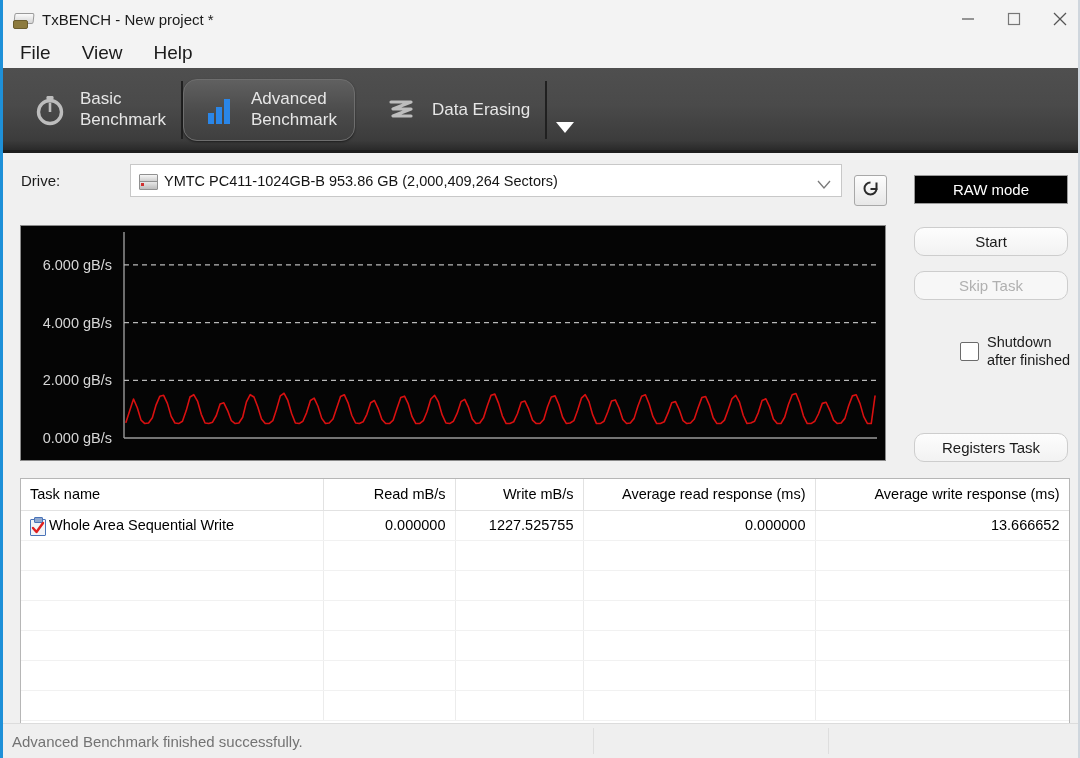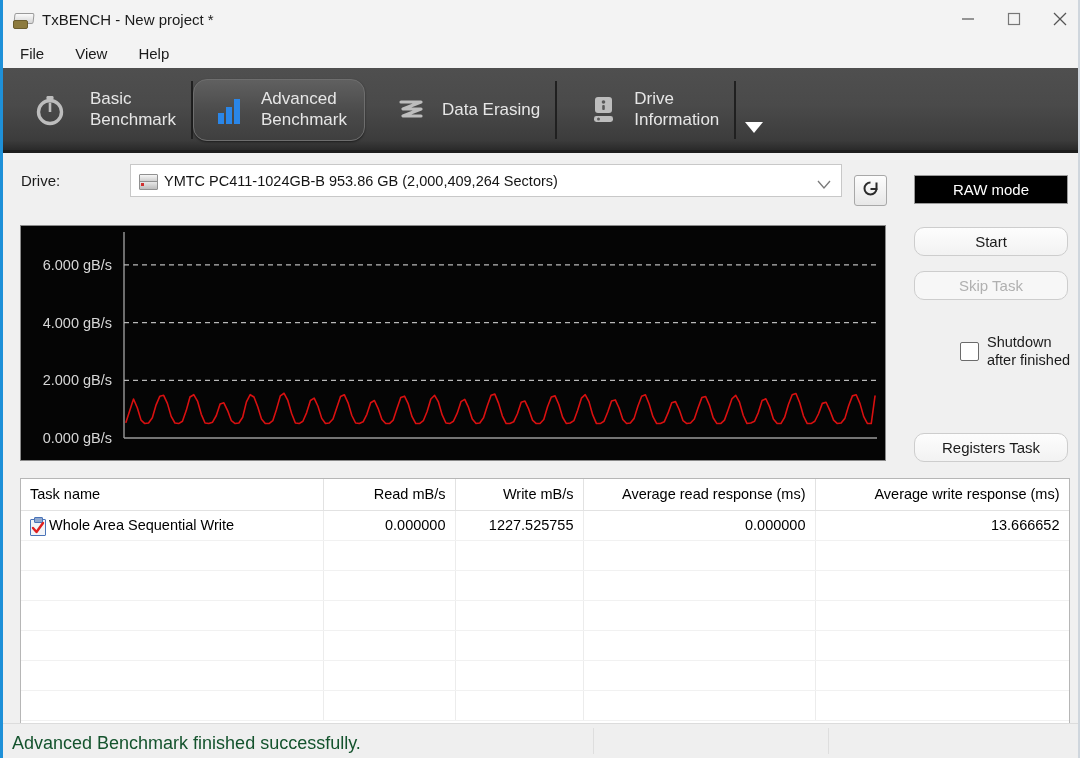--- a/index.html
+++ b/index.html
@@ -85,21 +85,21 @@
     left: 0; top: 38px;
     width: 1080px;
     height: 30px;
     background: #f3f3f3;
     display: flex;
     align-items: center;
     padding-left: 14px;
     box-sizing: border-box;
   }
   .menuitem {
-    font-size: 15px;
+    font-size: 19px;
     color: #1b1b1b;
     margin-right: 25px;
     padding: 2px 3px;
     white-space: nowrap;
   }
 
   
   .tabstrip {
     position: absolute;
     left: 0; top: 68px;
@@ -364,22 +364,22 @@
   .statusbar {
     position: absolute;
     left: 0; bottom: 0;
     width: 1080px; height: 34px;
     background: #efefef;
     border-top: 1px solid #dcdcdc;
   }
   .status-text {
     position: absolute;
     left: 9px; top: 9px;
-    font-size: 18px;
-    color: #14532d;
+    font-size: 15px;
+    color: #737373;
     white-space: nowrap;
   }
   .status-div {
     position: absolute;
     top: 4px;
     width: 1px; height: 26px;
     background: #dedede;
   }
 </style>
 </head>
@@ -414,21 +414,21 @@
   </div>
 
   <div class="menubar">
     <div class="menuitem">File</div>
     <div class="menuitem">View</div>
     <div class="menuitem">Help</div>
   </div>
 
   <div class="tabstrip">
 
-    <div class="tab" style="margin-left:10px;gap:10px;">
+    <div class="tab" style="margin-left:10px;">
       <div class="tab-icon">
         <svg width="34" height="34" viewBox="0 0 34 34">
           <circle cx="17" cy="19" r="11.5" fill="none" stroke="#bdbdbd" stroke-width="3.4"></circle>
           <rect x="13.5" y="3" width="7" height="4" rx="1.2" fill="#bdbdbd"></rect>
           <line x1="17" y1="19" x2="17" y2="9.5" stroke="#bdbdbd" stroke-width="2.6"></line>
         </svg>
       </div>
       <div class="tab-label">Basic
 Benchmark</div>
       <div class="sep"></div>
@@ -449,34 +449,20 @@
     <div class="tab" style="margin-left:10px;">
       <div class="tab-icon">
         <svg width="34" height="34" viewBox="0 0 34 34">
           <path d="M6 9 H26 L8 16 H26 L8 23 H26" fill="none" stroke="#bdbdbd" stroke-width="3.2" stroke-linejoin="round" stroke-linecap="round"></path>
         </svg>
       </div>
       <div class="tab-label">Data Erasing</div>
       <div class="sep"></div>
     </div>
 
-    <div class="tab" style="margin-left:10px;">
-      <div class="tab-icon">
-        <svg width="34" height="34" viewBox="0 0 34 34">
-          <rect x="8" y="4" width="17" height="16" rx="3" fill="#bdbdbd"></rect>
-          <circle cx="16.5" cy="9" r="1.8" fill="#5a5a5a"></circle>
-          <rect x="15.2" y="12" width="2.6" height="5" rx="1" fill="#5a5a5a"></rect>
-          <rect x="7" y="23" width="19" height="6" rx="2.4" fill="#bdbdbd"></rect>
-          <circle cx="11.5" cy="26" r="1.5" fill="#5a5a5a"></circle>
-        </svg>
-      </div>
-      <div class="tab-label">Drive
-Information</div>
-      <div class="sep"></div>
-    </div>
 
     <div class="tab-overflow">
       <div class="caret-down"></div>
     </div>
   </div>
 
   <div class="driverow">
     <div class="drive-label">Drive:</div>
     <div class="drive-combo">
       <div class="combo-drv-icon">

